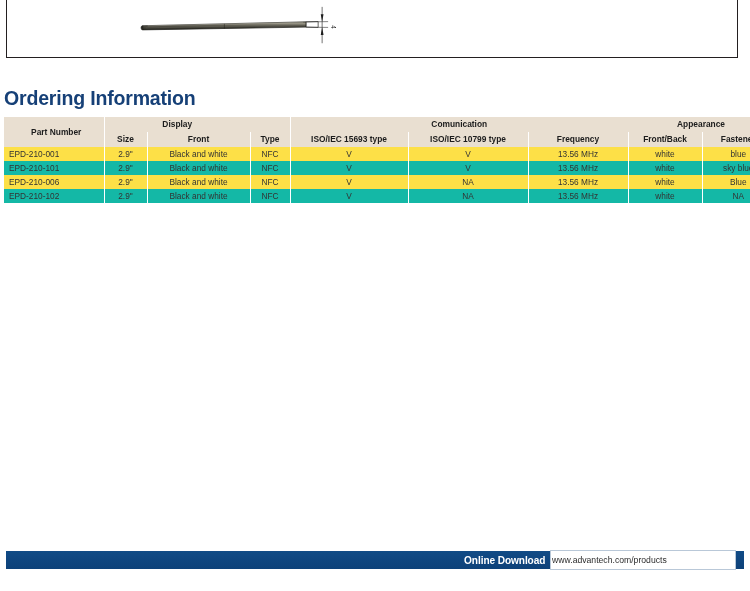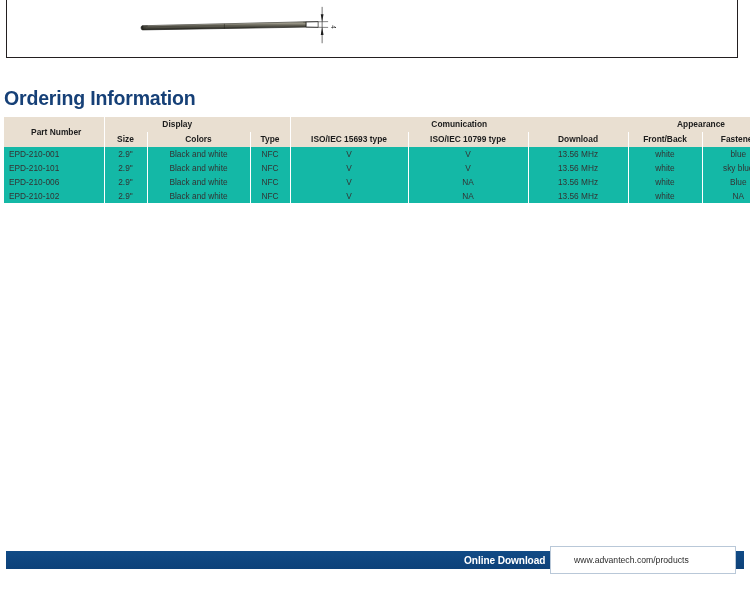--- a/index.html
+++ b/index.html
@@ -99,21 +99,21 @@
     height: 14px;
     font-size: 8.3px;
     color: #333333;
     border-right: 1px solid #ffffff;
   }
   .order-table tbody td.col-part {
     text-align: left;
     padding-left: 5px;
   }
   .order-table tbody tr.row-odd td {
-    background: #14b8a6;
+    background: #fde047;
   }
   .order-table tbody tr.row-even td {
     background: #14b8a6;
   }
   .order-table tbody tr.row-odd td:last-child,
   .order-table tbody tr.row-even td:last-child {
     border-right: 0;
   }
 
   
@@ -138,25 +138,25 @@
     color: #ffffff;
     letter-spacing: -0.1px;
     margin-right: 5px;
     white-space: nowrap;
     transform: scaleX(0.92);
     transform-origin: right center;
   }
   .footer-url-box {
     background: #ffffff;
     border: 1px solid #b9c8d8;
-    height: 28px;
+    height: 20px;
     width: 186px;
     display: flex;
     align-items: center;
-    padding-left: 23px;
+    padding-left: 1px;
     box-sizing: border-box;
   }
   .footer-url-text {
     font-family: "Liberation Sans Narrow", "Liberation Sans", sans-serif;
     font-size: 9.2px;
     color: #2b2b2b;
     white-space: nowrap;
     transform: scaleX(0.94);
     transform-origin: left center;
   }
@@ -224,25 +224,25 @@
   <thead>
     <tr>
       <th rowspan="2" class="hdr-part">Part Number</th>
       <th colspan="2" class="no-div">Display</th>
       <th class="blank"></th>
       <th colspan="3" class="no-div">Comunication</th>
       <th colspan="2" class="no-div">Appearance</th>
     </tr>
     <tr>
       <th>Size</th>
-      <th>Colors</th>
+      <th>Front</th>
       <th>Type</th>
       <th>ISO/IEC 15693 type</th>
       <th>ISO/IEC 10799 type</th>
-      <th>Download</th>
+      <th>Frequency</th>
       <th>Front/Back</th>
       <th class="no-div">Fastener</th>
     </tr>
   </thead>
 
   <tbody>
     <tr class="row-odd">
       <td class="col-part">EPD-210-001</td>
       <td>2.9"</td>
       <td>Black and white</td>

